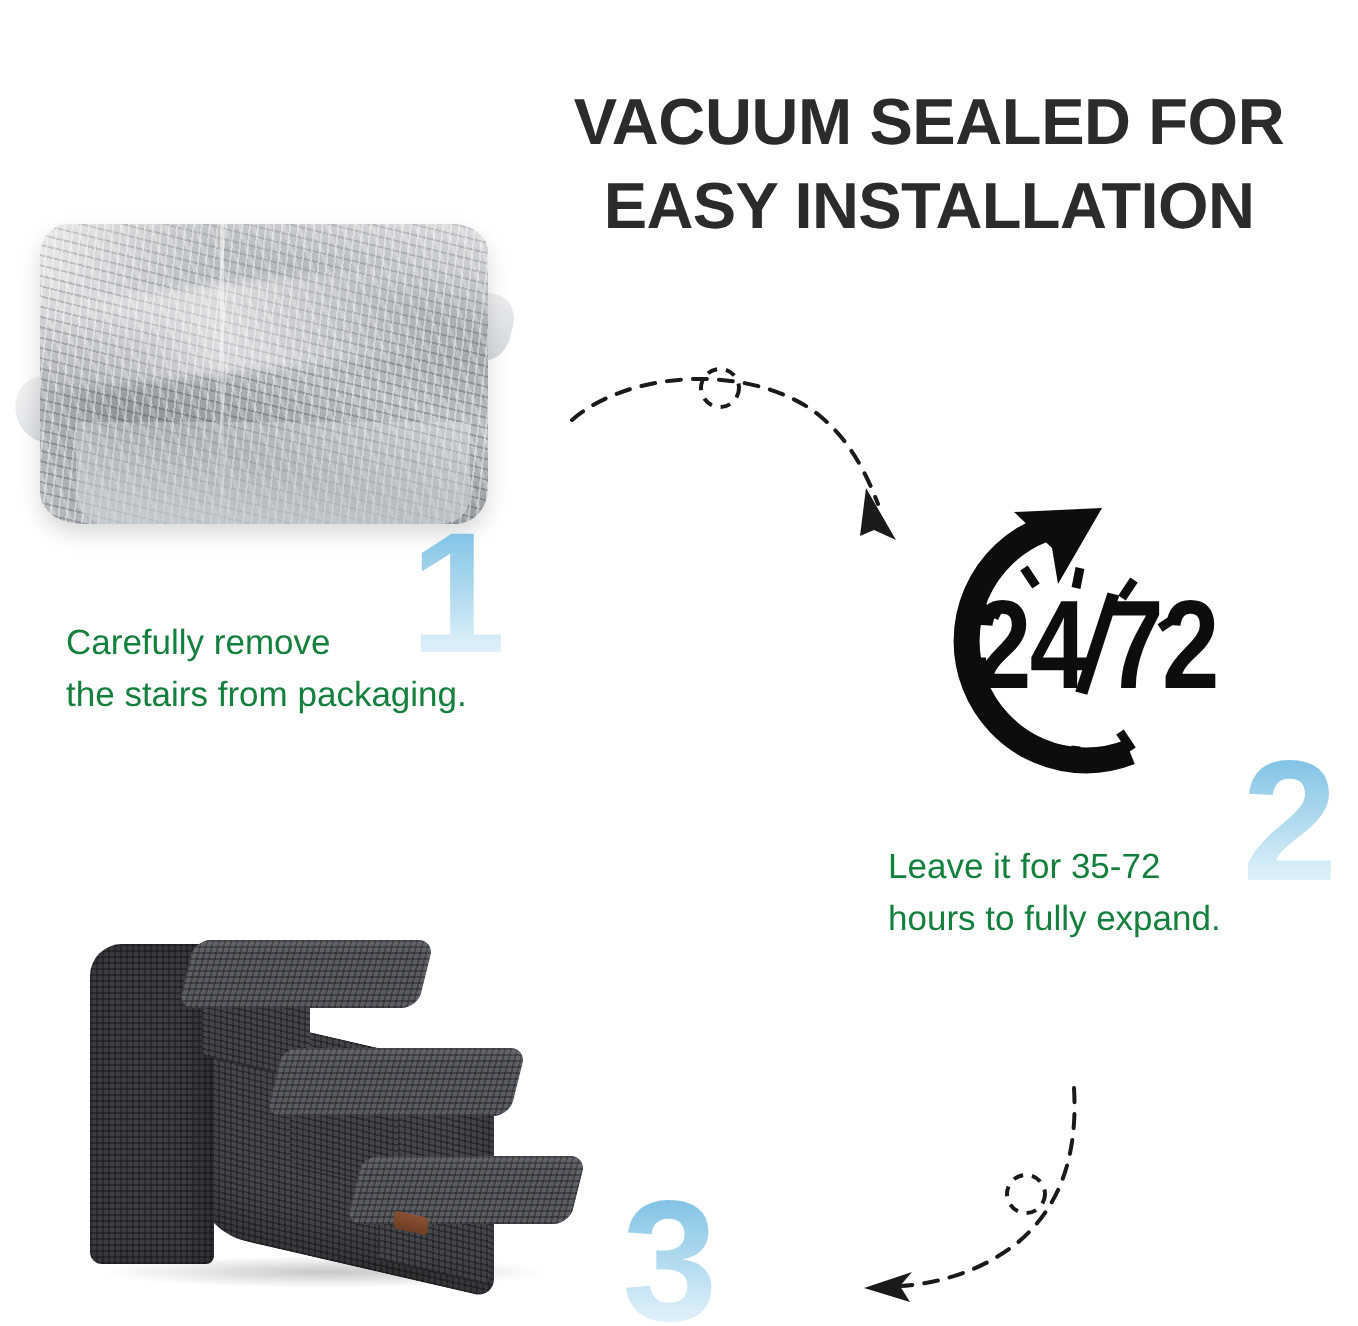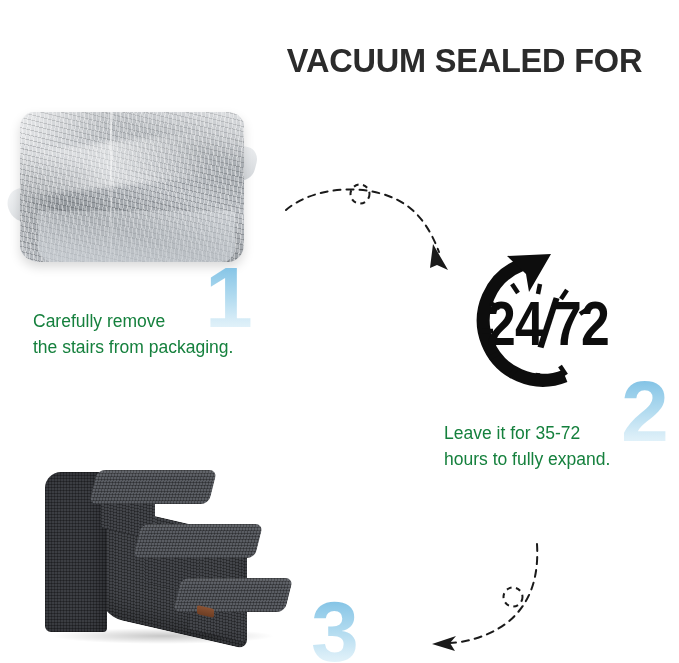--- a/index.html
+++ b/index.html
@@ -259,20 +259,21 @@
   #arrow-1 { left: 282px; top: 142px; }
   #arrow-2 { left: 420px; top: 498px; }
 </style>
 </head>
 <body>
 
 <div id="infographic">
 
   <div class="title-block">
     <div class="title-line l1">VACUUM SEALED FOR</div>
+    <div class="title-line l2">EASY INSTALLATION</div>
   </div>
 
   <div class="product-img" id="img-sealed-pack">
     <div class="pack-ear left"></div>
     <div class="pack-ear right"></div>
     <div class="pack-bag">
       <div class="pack-texture"></div>
       <div class="pack-fold-top"></div>
       <div class="pack-fold-seam"></div>
       <div class="pack-lower-clear"></div>

